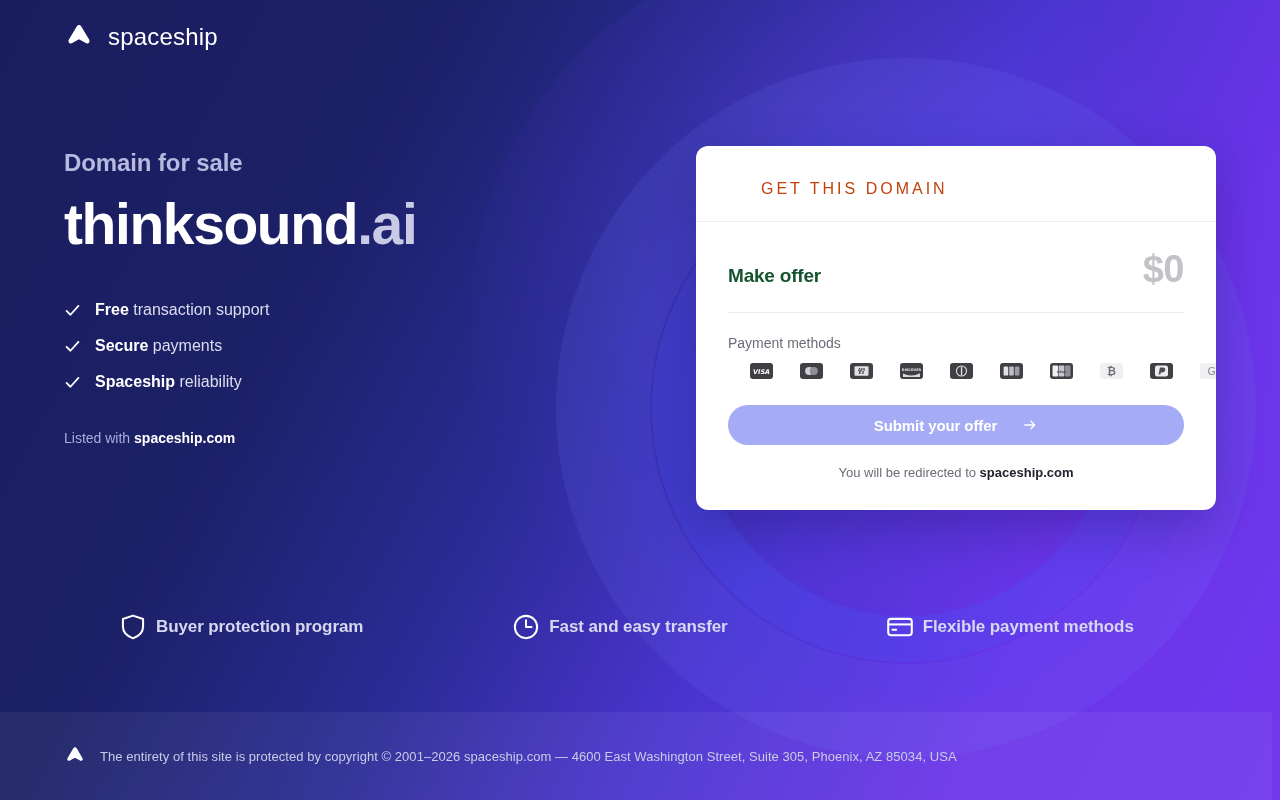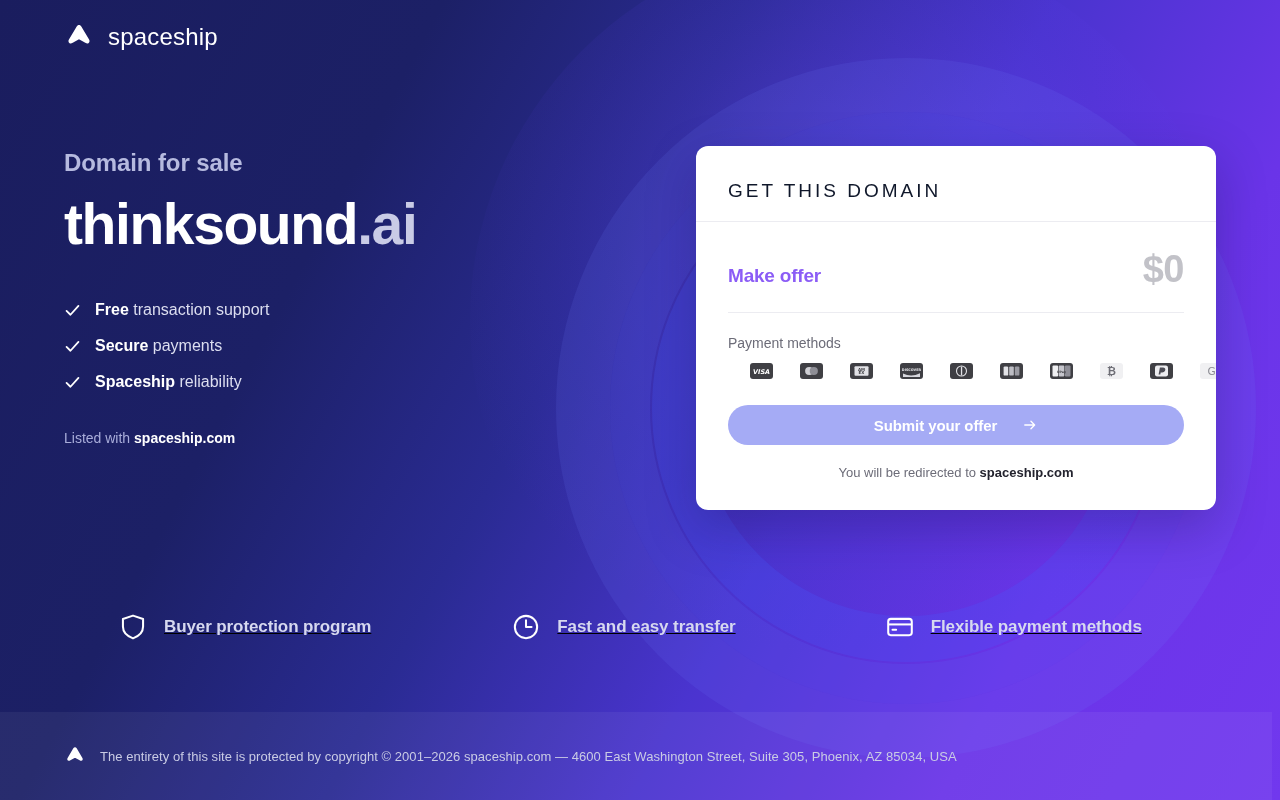--- a/index.html
+++ b/index.html
@@ -145,36 +145,37 @@
     border-radius: 12px;
     box-shadow: 0 18px 50px rgba(15, 12, 60, 0.26);
     overflow: hidden;
   }
   .card-head {
     padding: 34px 32px 0;
     height: 76px;
     border-bottom: 1px solid #ececf1;
   }
   .card-head-title {
-    color: #0f172a;
-    font-size: 19px;
+    color: #c2410c;
+    font-size: 16px;
     letter-spacing: 3.0px;
     font-weight: 400;
+    margin-left: 33px;
   }
   .card-body { padding: 28px 32px 30px; }
 
   .offer-row {
     display: flex;
     align-items: baseline;
     justify-content: space-between;
     padding-bottom: 24px;
     border-bottom: 1px solid #ececf1;
   }
   .offer-label {
-    color: #8b5cf6;
+    color: #14532d;
     font-size: 19px;
     font-weight: 700;
     letter-spacing: -0.2px;
   }
   .offer-price {
     color: #c2c2c8;
     font-size: 38px;
     font-weight: 700;
     letter-spacing: -0.5px;
     line-height: 38px;
@@ -240,23 +241,22 @@
     position: absolute;
     left: 64px;
     top: 612px;
     width: 1152px;
     display: flex;
     align-items: center;
   }
   .trust-item {
     display: flex;
     align-items: center;
-    gap: 16px;
+    gap: 8px;
     flex: 1 1 0;
-    text-decoration: underline;
   }
   .trust-item:nth-child(1) { padding-left: 54px; }
   .trust-item:nth-child(2) { padding-left: 62px; }
   .trust-item:nth-child(3) { padding-left: 42px; }
   .trust-item .ticon { width: 30px; height: 30px; flex: none; display: block; }
   .trust-item .tlabel {
     color: #d6d8ef;
     font-size: 17px;
     font-weight: 700;
     letter-spacing: -0.1px;

